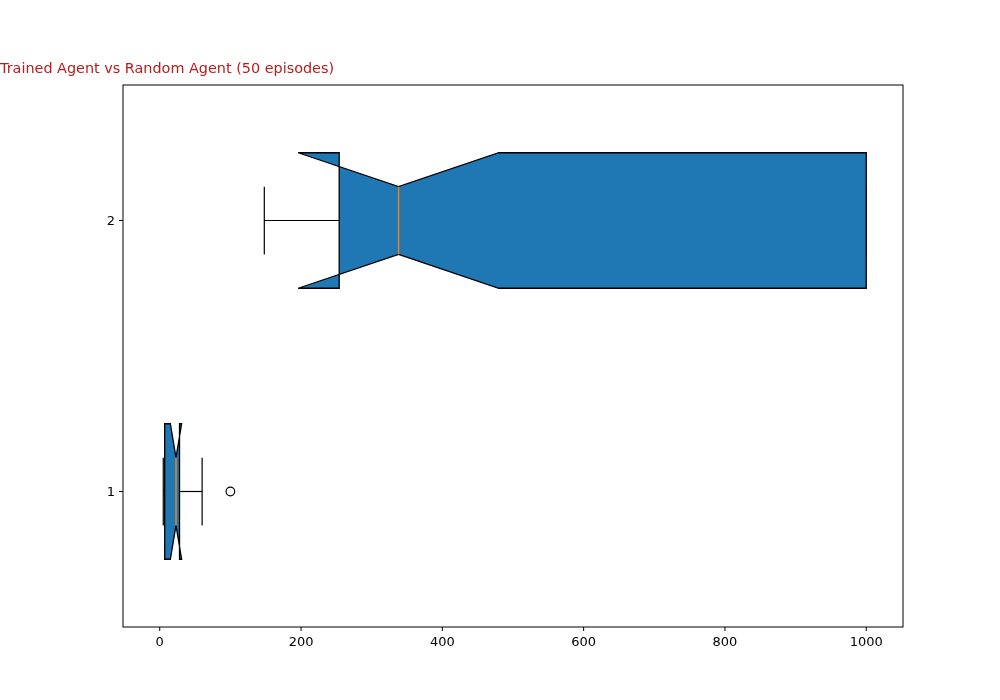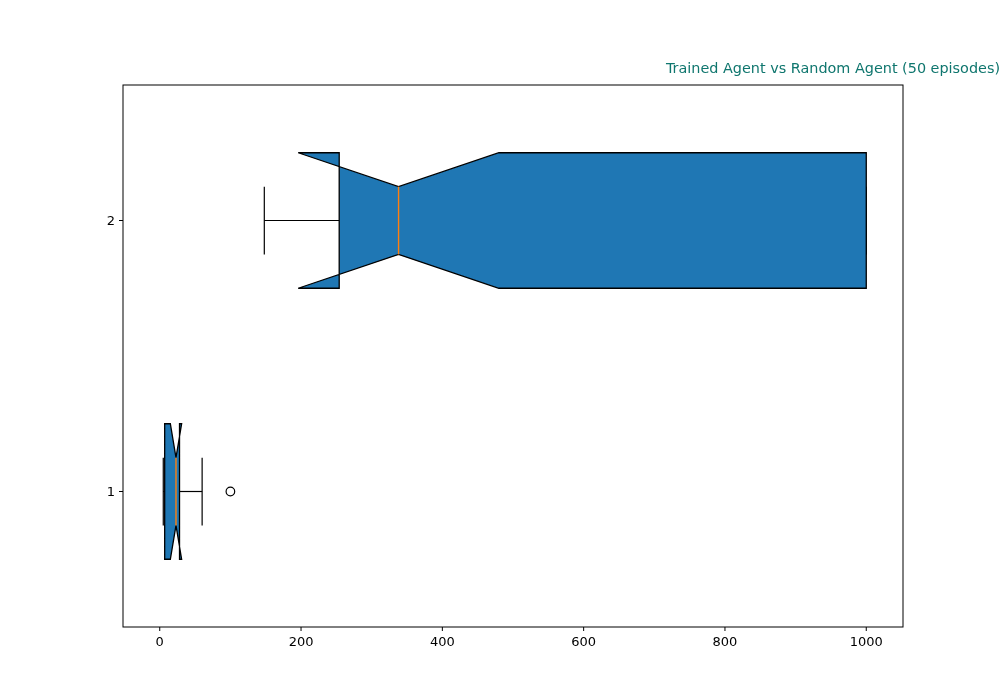--- a/index.html
+++ b/index.html
@@ -17,23 +17,23 @@
     position: relative;
     width: 1000px;
     height: 700px;
     background: #ffffff;
   }
   #chart-title {
     position: absolute;
     left: 0;
     top: 60px;
     width: 1000px;
-    text-align: right;
+    text-align: left;
     font-size: 14.4px;
-    color: #0f766e;
+    color: #b91c1c;
     font-family: "DejaVu Sans", sans-serif;
     letter-spacing: 0px;
   }
   #plot-svg {
     position: absolute;
     left: 0;
     top: 0;
   }
   .tick-label {
     font-size: 13px;

